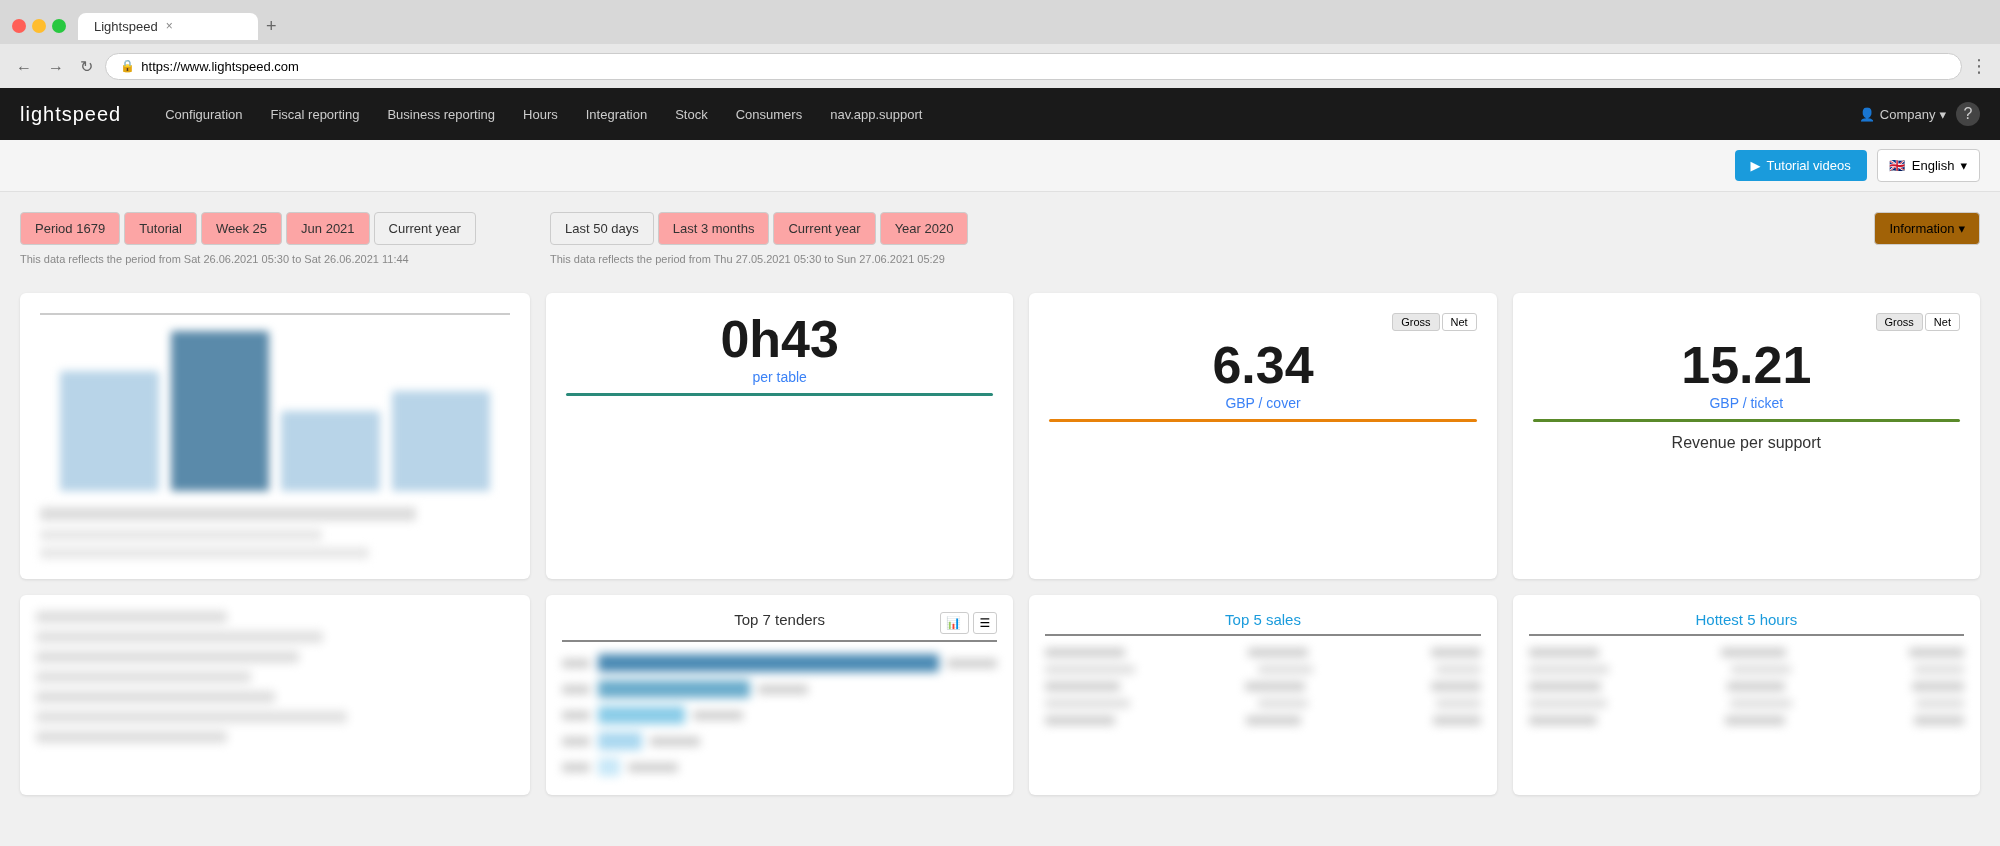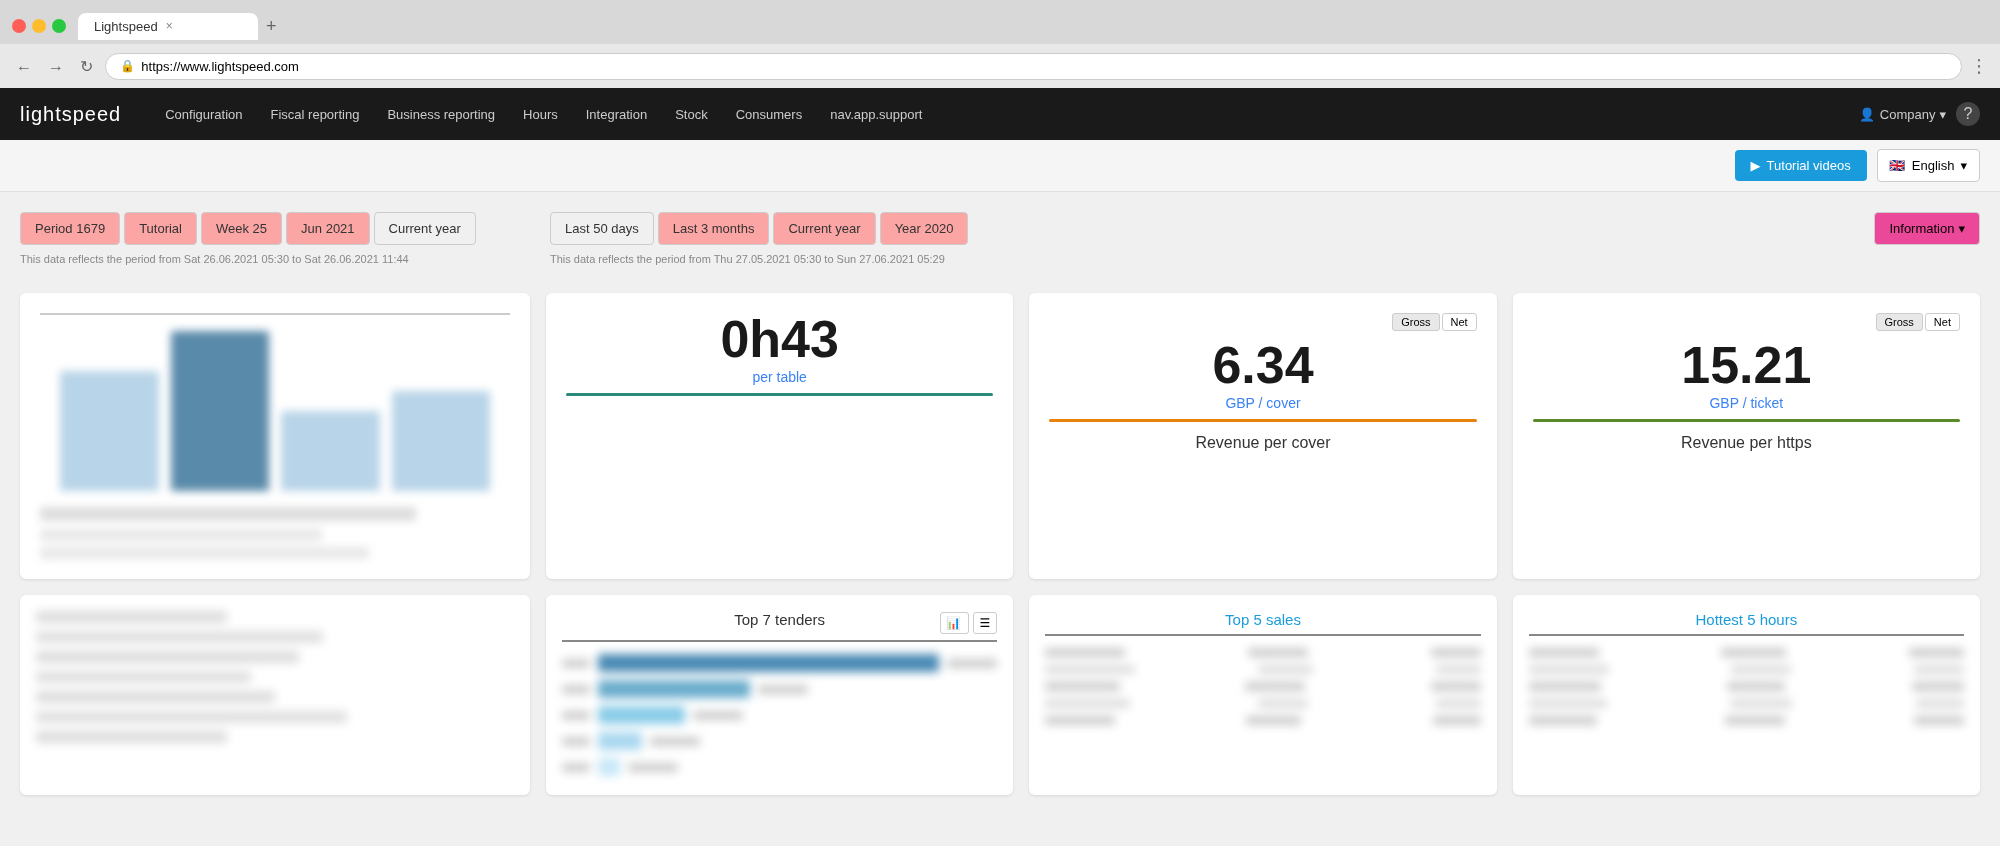--- a/index.html
+++ b/index.html
@@ -42,21 +42,21 @@
     .main-content { padding: 20px; display: flex; flex-direction: column; gap: 16px; }
     .left-section { flex: 0 0 510px; }
 
     .period-tabs { display: flex; gap: 4px; margin-bottom: 8px; }
     .period-tab { background: #fca5a5; border: 1px solid #ccc; border-radius: 4px; padding: 8px 14px; font-size: 13px; cursor: pointer; color: #333; }
     .period-tab.active { background: #f0f0f0; font-weight: 500; }
 
     .date-info { font-size: 11px; color: #888; margin-bottom: 12px; }
 
     .right-top { display: flex; justify-content: space-between; align-items: flex-start; }
-    .info-btn { background: #ec4899; border: 1px solid #ccc; border-radius: 4px; padding: 8px 14px; font-size: 13px; cursor: pointer; display: flex; align-items: center; gap: 4px; }
+    .info-btn { background: #a16207; border: 1px solid #ccc; border-radius: 4px; padding: 8px 14px; font-size: 13px; cursor: pointer; display: flex; align-items: center; gap: 4px; }
     .card { background: white; border-radius: 6px; padding: 20px; flex: 1; box-shadow: 0 1px 3px rgba(0,0,0,0.1); }
 
     .gross-result-card { flex: 0 0 510px; background: white; border-radius: 6px; padding: 20px; box-shadow: 0 1px 3px rgba(0,0,0,0.1); }
     .gross-result-title { text-align: center; font-size: 18px; color: #333; margin-bottom: 12px; }
     .gross-result-divider { height: 2px; background: #ccc; margin-bottom: 16px; }
 
     .blurred-content { filter: blur(4px); user-select: none; }
 
     
     .metric-value { font-size: 52px; font-weight: 700; text-align: center; color: #1a1a1a; line-height: 1; }
@@ -206,34 +206,33 @@
     <div class="card">
       <div style="display:flex; justify-content:flex-end; margin-bottom:4px;">
         <div class="gross-net-toggle">
           <button class="gn-btn active">Gross</button>
           <button class="gn-btn">Net</button>
         </div>
       </div>
       <div class="metric-value">6.34</div>
       <div class="metric-unit">GBP / cover</div>
       <div class="metric-bar metric-bar-orange"></div>
-      <div class="metric-label">Revenue per cover</div>
     </div>
 
     <div class="card">
       <div style="display:flex; justify-content:flex-end; margin-bottom:4px;">
         <div class="gross-net-toggle">
           <button class="gn-btn active">Gross</button>
           <button class="gn-btn">Net</button>
         </div>
       </div>
       <div class="metric-value">15.21</div>
       <div class="metric-unit">GBP / ticket</div>
       <div class="metric-bar metric-bar-green"></div>
-      <div class="metric-label">Revenue per https</div>
+      <div class="metric-label">Revenue per support</div>
     </div>
   </div>
 
   <div class="bottom-cards-row">
 
     <div class="bottom-card" style="flex:0 0 510px;">
       <div class="card-content-blurred">
         <div style="height:12px; background:#ddd; border-radius:2px; margin-bottom:8px; width:40%;"></div>
         <div style="height:12px; background:#e0e0e0; border-radius:2px; margin-bottom:8px; width:60%;"></div>
         <div style="height:12px; background:#ddd; border-radius:2px; margin-bottom:8px; width:55%;"></div>

